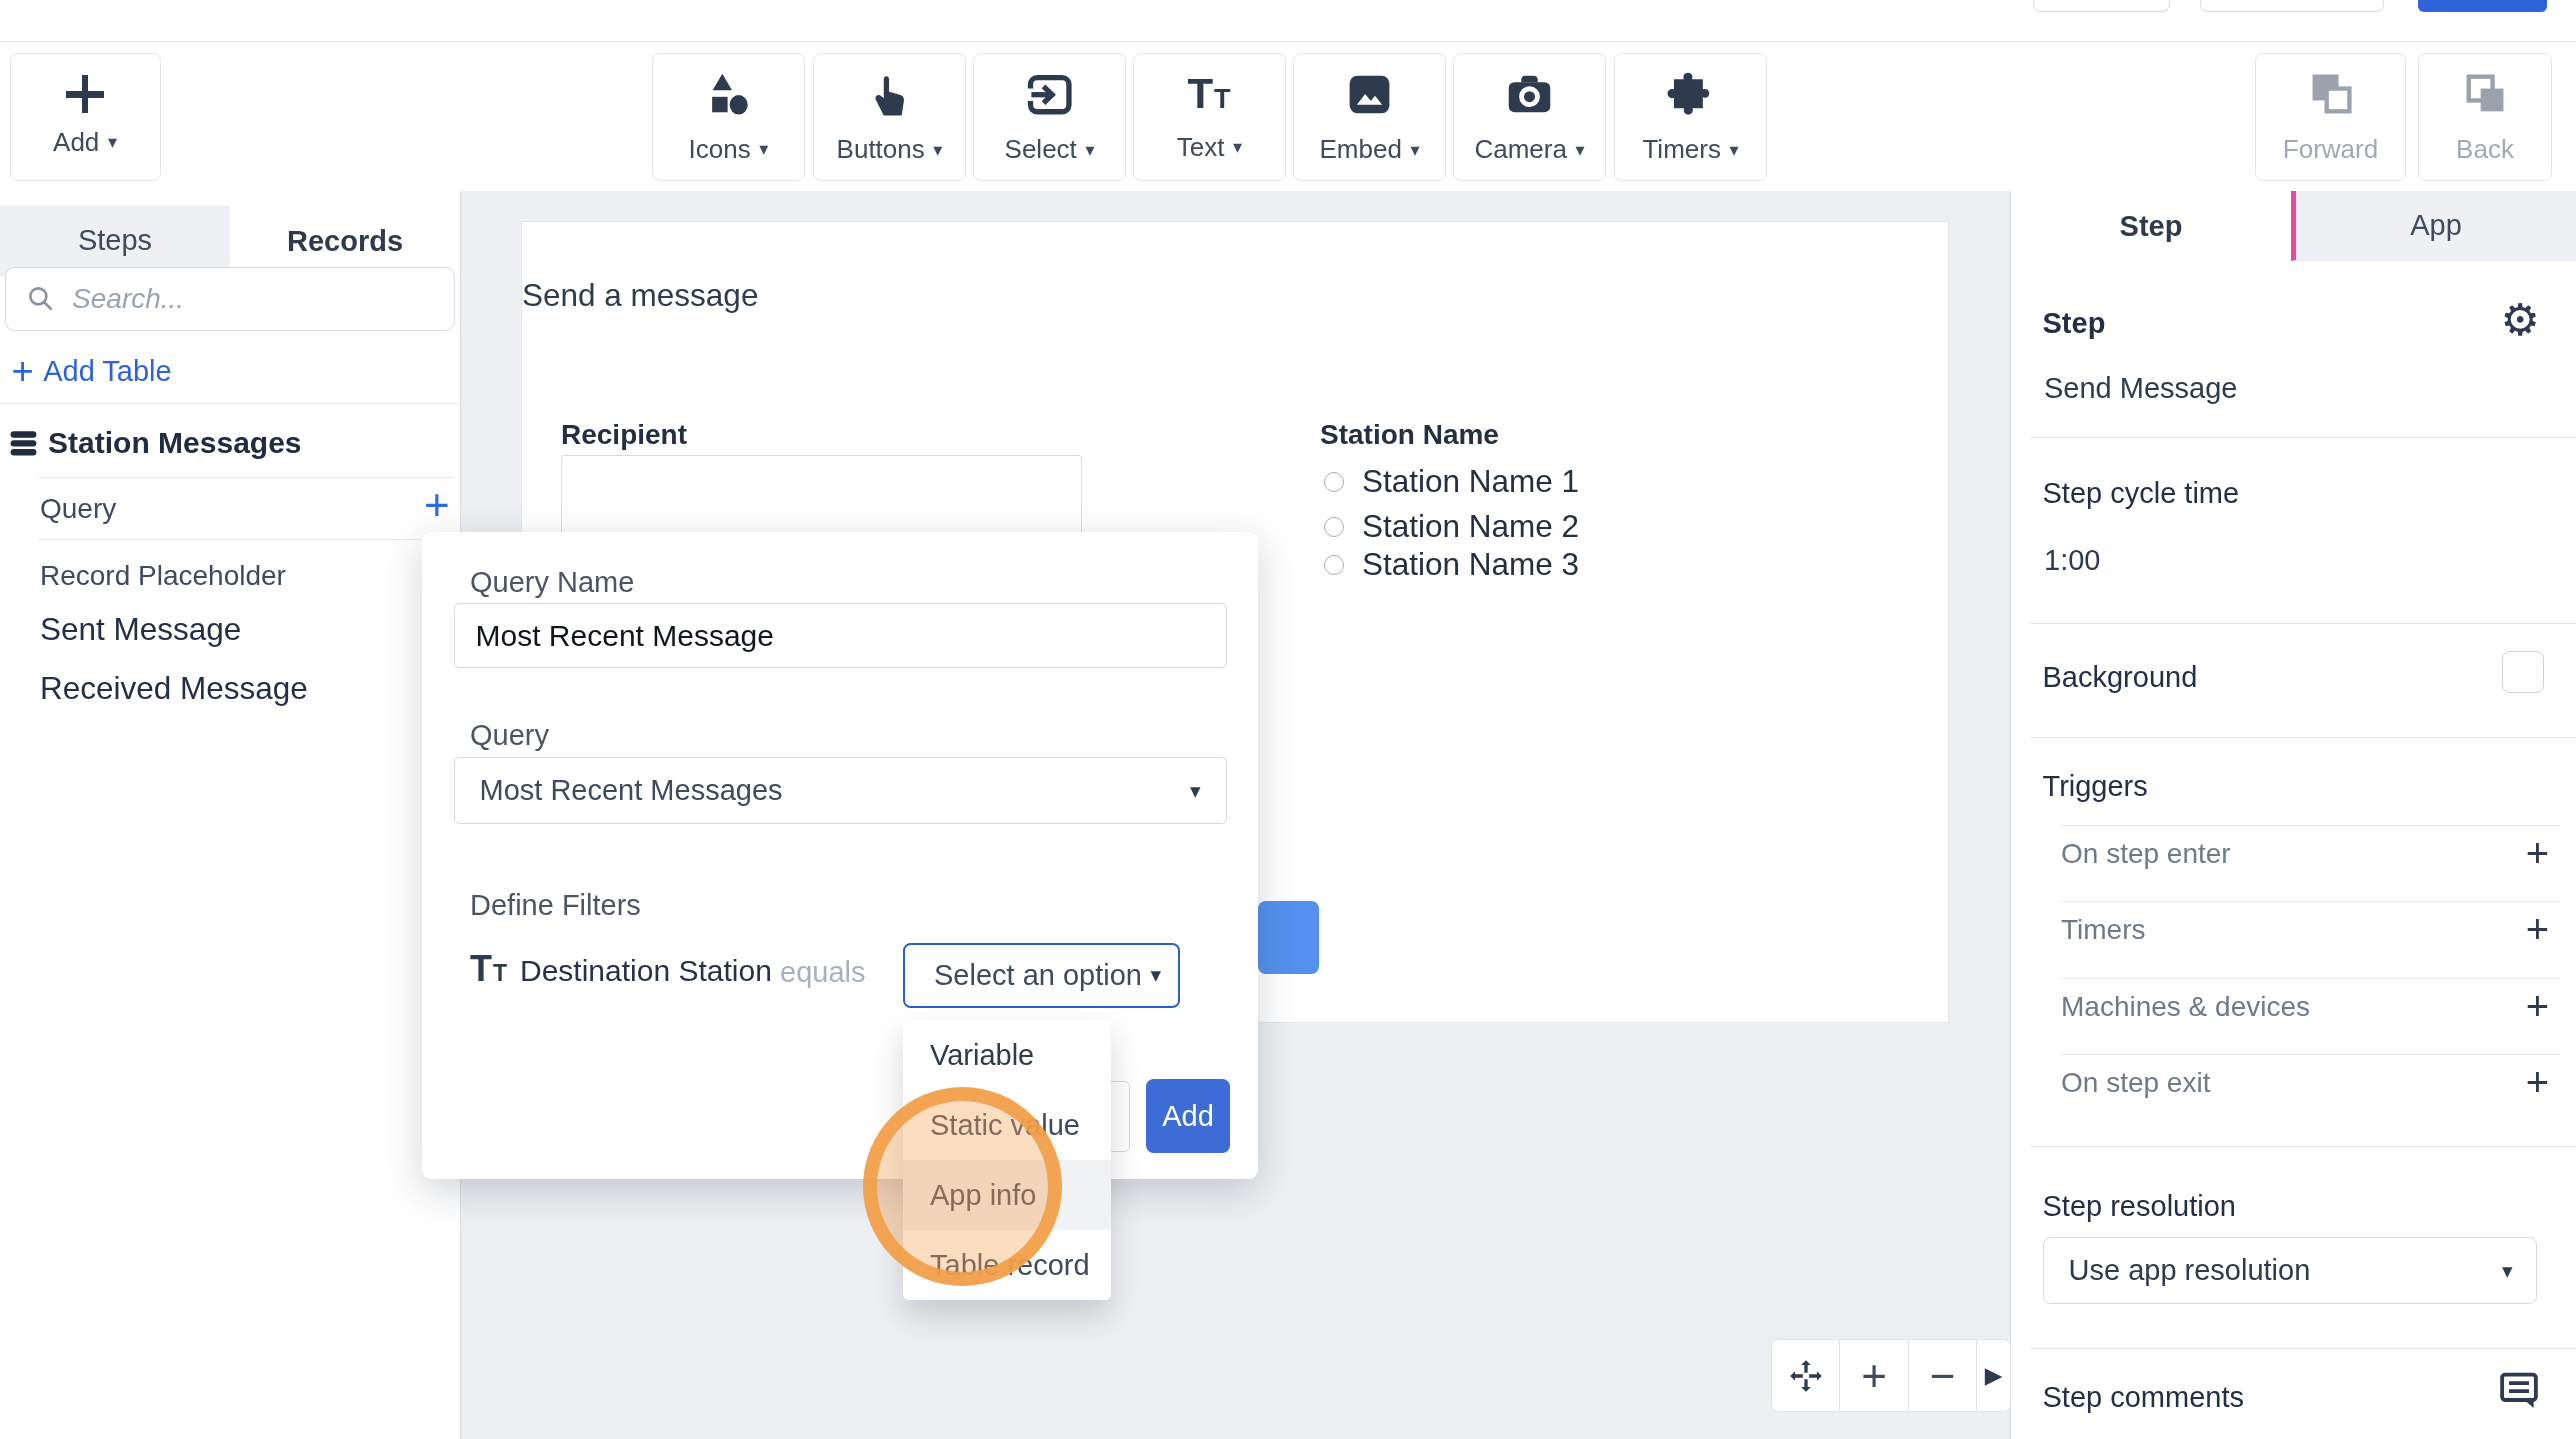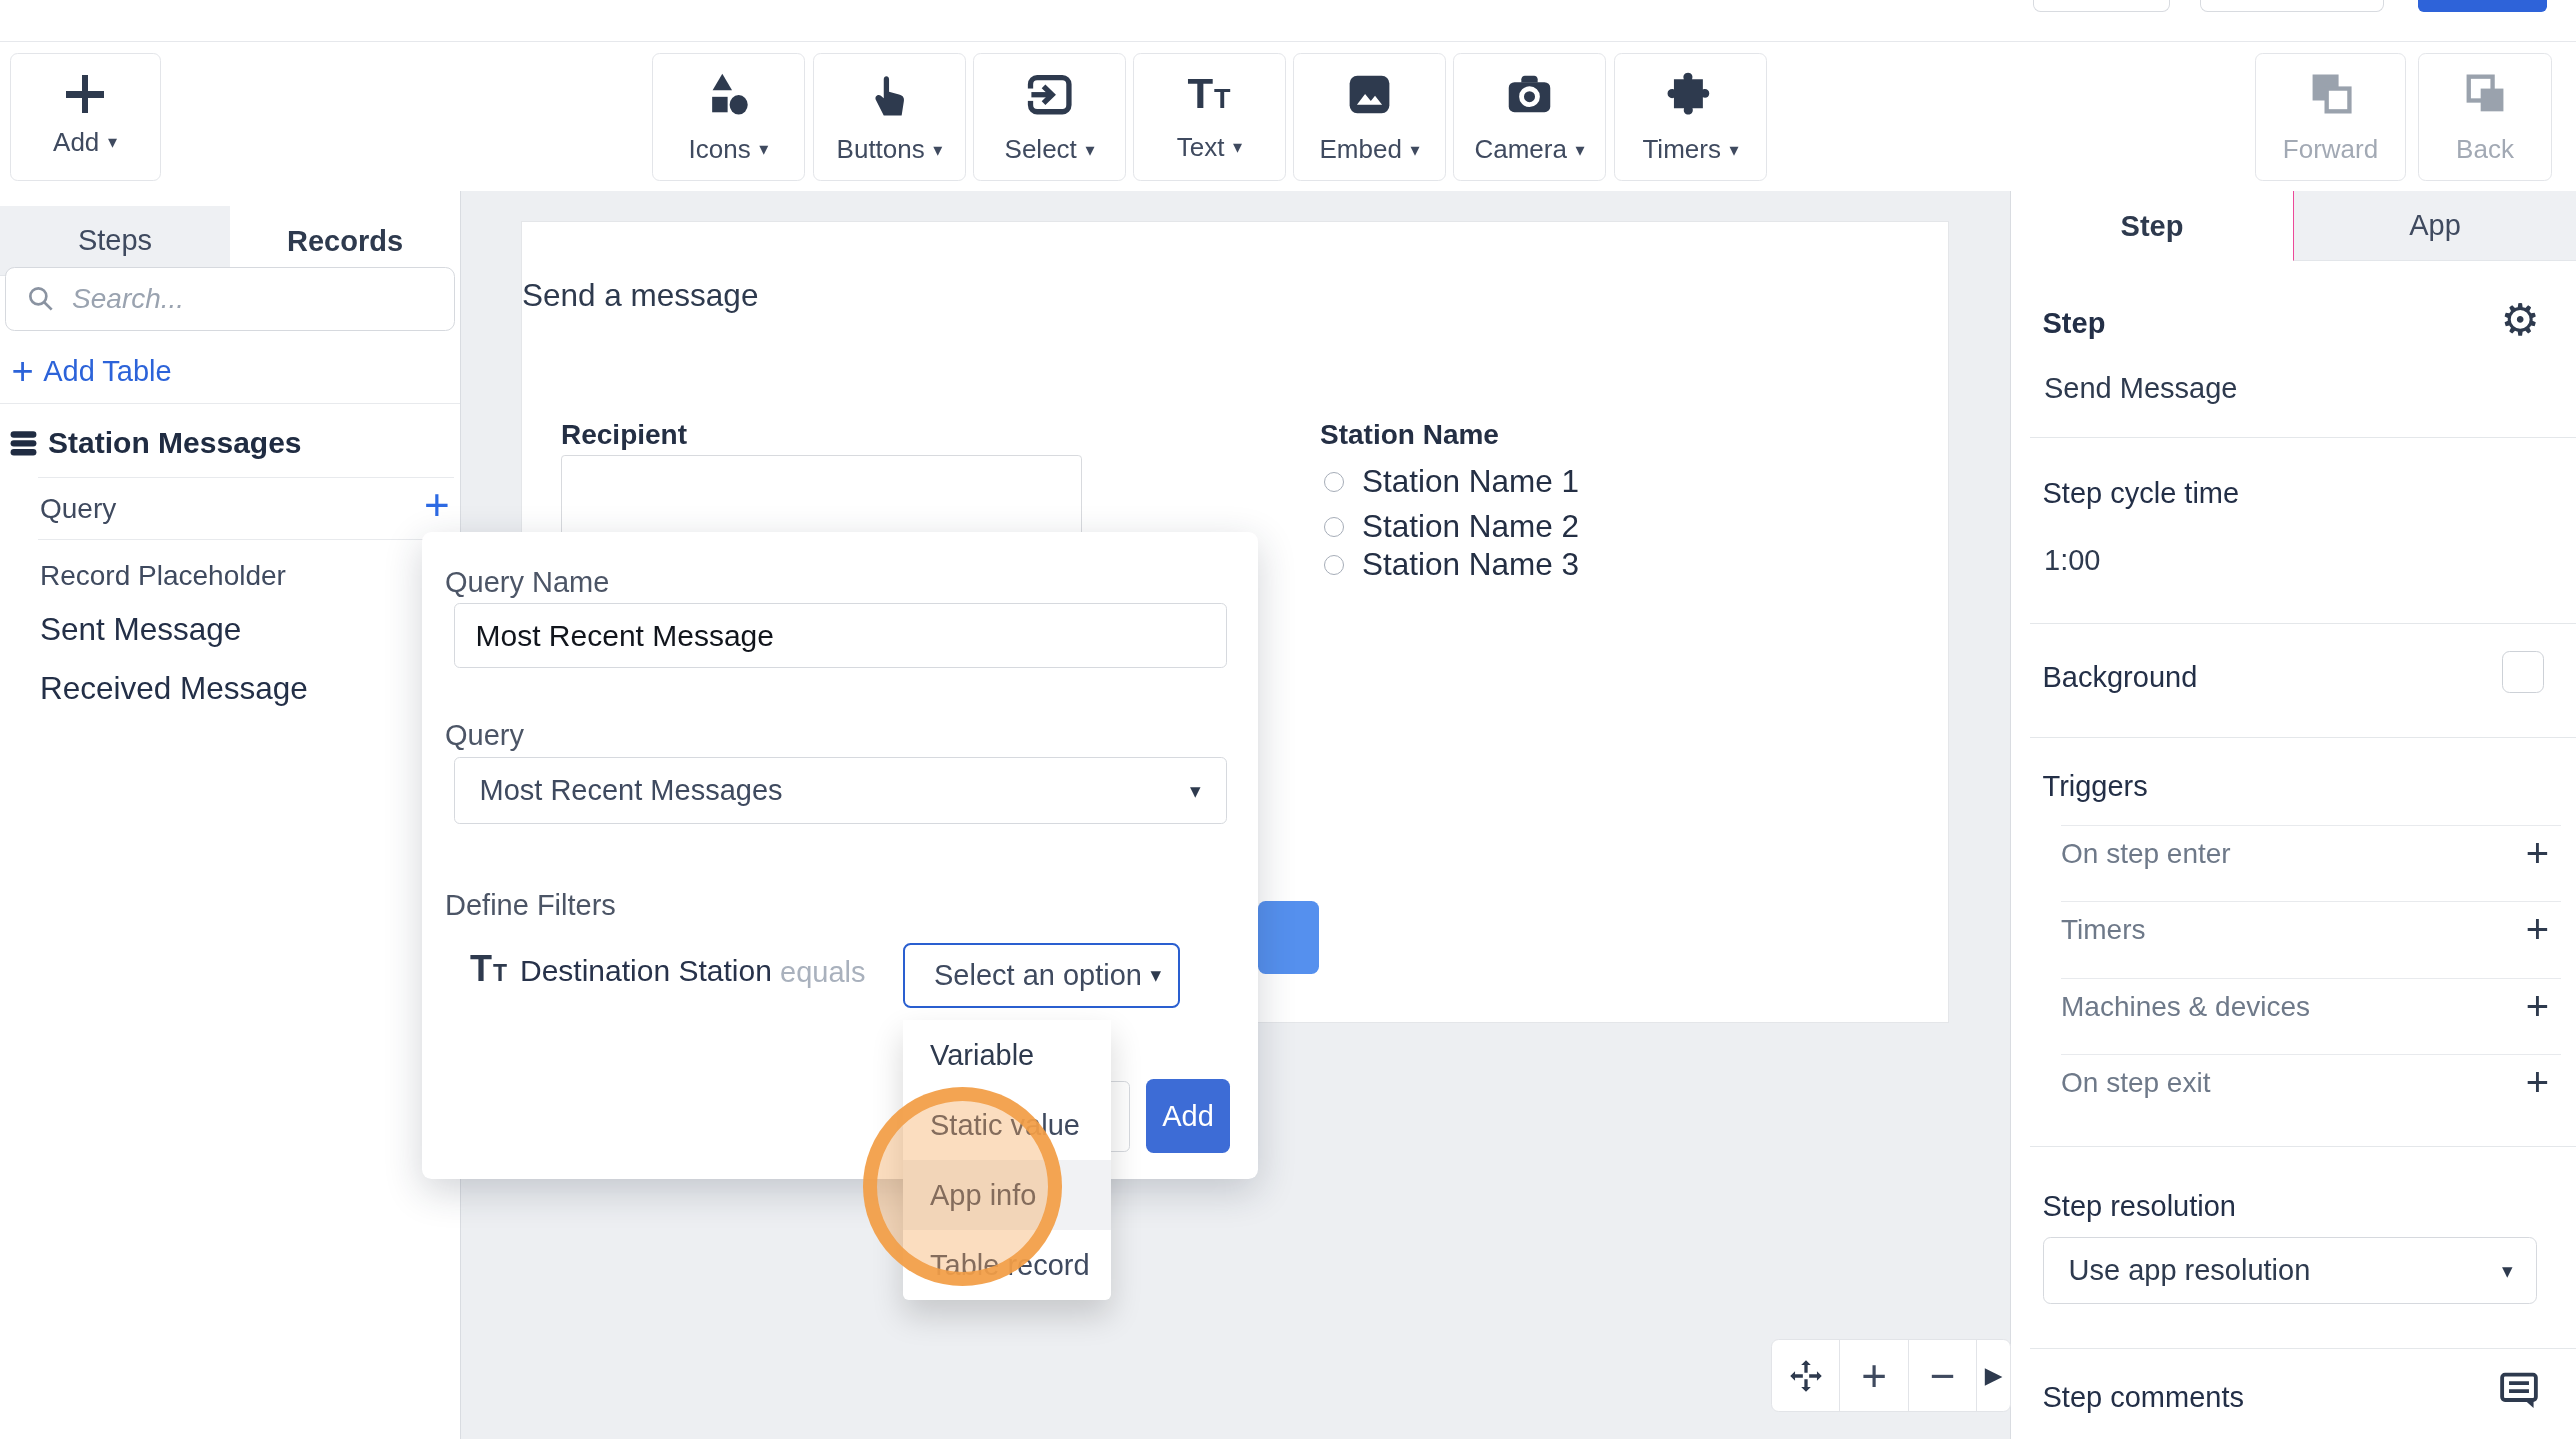--- a/index.html
+++ b/index.html
@@ -57,21 +57,21 @@
   .blue-sliver { position:absolute; left:797px; top:710px; width:61px; height:73px; background:#5590ee; border-radius:7.6px; z-index:5; }
   .zoomctl { position:absolute; left:1310px; top:1148px; width:240px; height:73px; background:#fff; border:1px solid #e2e4e8; border-radius:7.6px;
              display:flex; overflow:hidden; z-index:4; }
   .zoomctl .cell { width:69px; display:flex; align-items:center; justify-content:center; border-right:1px solid #e2e4e8; color:#2e3a4e; cursor:pointer; }
   .zoomctl .cell:last-child { width:33px; border-right:none; font-size:23px; }
   .zoomctl .sym { font-size:44px; font-weight:400; color:#3f4a5f; }
 
   
   .modal { position:absolute; left:422px; top:532px; width:836px; height:647px; background:#fff; border-radius:9.5px;
            box-shadow:0 11.5px 38px rgba(30,40,60,.20); z-index:20; }
-  .m-label { position:absolute; left:23px; font-size:29px; color:#4c5566; }
+  .m-label { position:absolute; left:48px; font-size:29px; color:#4c5566; }
   .m-input { position:absolute; left:31.5px; top:71px; width:773px; height:65px; border:1.4px solid #d6d9de; border-radius:5.7px;
              font-size:30px; color:#11151c; padding-left:21px; font-family:inherit; outline:none; background:#fff; }
   .m-select { position:absolute; left:31.5px; top:225px; width:773px; height:67px; border:1.4px solid #d6d9de; border-radius:5.7px;
               display:flex; align-items:center; padding:0 25px; font-size:29px; color:#3f4a5f; cursor:pointer; background:#fff; }
   .m-select .caret, .f-select .caret, .r-select .caret { margin-left:auto; font-size:21px; color:#2e3a4e; }
   .f-row { position:absolute; left:0; top:401px; width:100%; height:80px; }
   .f-field { position:absolute; left:98px; top:21px; font-size:30px; color:#27324a; }
   .f-op { position:absolute; left:358px; top:23px; font-size:29px; color:#a9b1bd; }
   .f-select { position:absolute; left:481px; top:9.5px; width:277px; height:65px; border:2.9px solid #2a5fd0; border-radius:7.6px;
               display:flex; align-items:center; padding:0 17px 0 29px; font-size:29px; color:#3f4a5f; background:#fff; cursor:pointer; }
@@ -87,21 +87,21 @@
   .add-btn { position:absolute; left:1146px; top:1079px; width:84px; height:74px; background:#3d6cd6; border:none; border-radius:7.6px;
              color:#fff; font-size:29px; font-weight:500; cursor:pointer; z-index:22; font-family:inherit; }
   .ring { position:absolute; left:863px; top:1087px; width:199px; height:199px; border-radius:50%;
           border:14.3px solid rgba(242,157,70,.9); background:rgba(244,166,88,.38); z-index:30; pointer-events:none; }
 
   
   .rpanel { position:absolute; left:2010px; top:191px; width:566px; height:1249px; background:#fff; border-left:1px solid #d9dce1; }
   .r-tabs { position:absolute; left:0; top:0; width:100%; height:70px; display:flex; }
   .r-tab { flex:1; display:flex; align-items:center; justify-content:center; font-size:29px; cursor:pointer; }
   .r-tab.active { background:#fff; color:#2e3a4e; font-weight:600; }
-  .r-tab.inactive { background:#eef0f3; color:#3f4a5f; border-bottom:1px solid #e3e6ea; border-left:1px solid #ec4899; }
+  .r-tab.inactive { background:#eef0f3; color:#3f4a5f; border-bottom:1px solid #e3e6ea; border-left:5px solid #ec4899; }
   .r-h { position:absolute; left:31.5px; font-size:29px; color:#232f47; }
   .r-h.bold { font-weight:700; }
   .r-val { position:absolute; left:33px; font-size:29px; color:#2e3a4e; }
   .r-div { position:absolute; left:19px; right:0; height:1px; background:#e4e7ea; }
   .gear { position:absolute; right:36px; top:107px; font-size:44px; color:#2e3a4e; cursor:pointer; line-height:44px; }
   .swatch { position:absolute; right:32px; top:460px; width:42px; height:42px; border:1.9px solid #cdd1d7; border-radius:7.6px; background:#fff; cursor:pointer; }
   .trg-div { position:absolute; left:50px; right:15.3px; height:1px; background:#e8eaed; }
   .trg-row { position:absolute; left:50px; right:15.3px; height:53px; display:flex; align-items:center; cursor:pointer; }
   .trg-row .tl { font-size:28px; color:#6e7989; }
   .trg-row .tp { margin-left:auto; margin-right:11.5px; font-size:40px; color:#2e3a4e; font-weight:400; }

